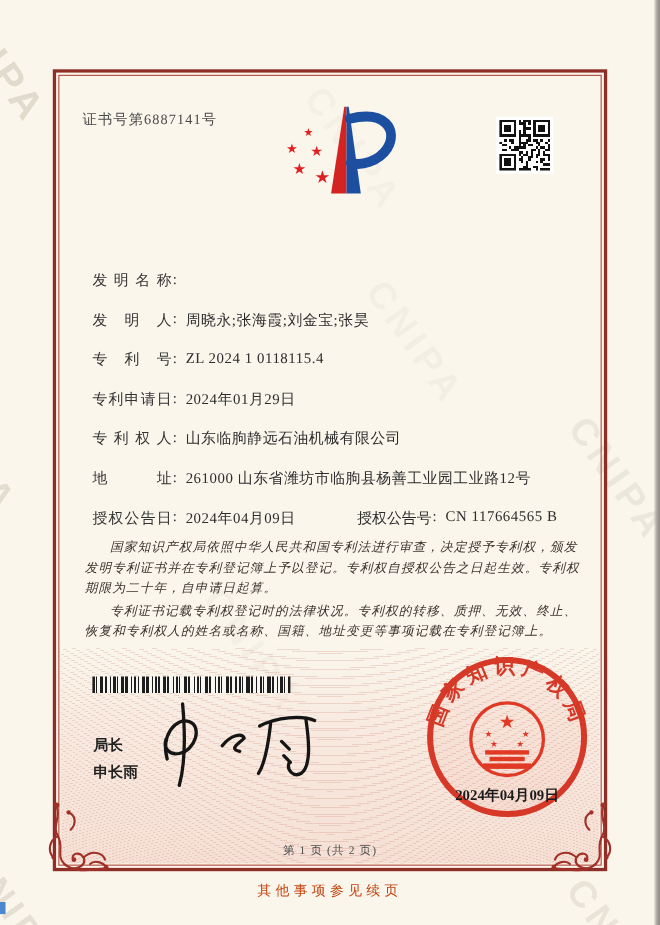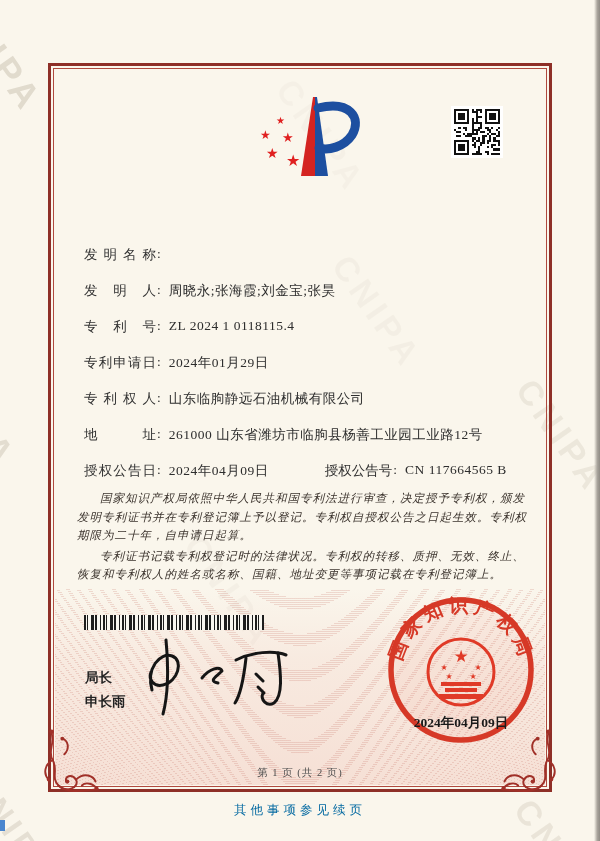--- a/index.html
+++ b/index.html
@@ -94,21 +94,21 @@
   }
   .signature-svg { position:absolute; left:132px; top:632px; z-index:5; }
   .seal { position:absolute; left:384px; top:596px; z-index:6; }
 
   .page-indicator {
     position:absolute; left:0; top:766px; width:100%; text-align:center;
     font-size:10.5px; color:#4e4e4e; letter-spacing:1px; z-index:4;
   }
   .continuation {
     position:absolute; left:0; top:802px; width:100%; text-align:center;
-    font-size:12.5px; color:#0369a1; letter-spacing:4px; z-index:4;
+    font-size:12.5px; color:#c2410c; letter-spacing:4px; z-index:4;
   }
   .corner-artifact {
     position:absolute; left:0; top:820px; width:5px; height:11px;
     background:#4b86cf; z-index:41;
   }
 </style>
 </head>
 <body>
 
 <div class="page">
@@ -151,20 +151,21 @@
       <g fill="#a03028">
         <circle cx="15" cy="7" r="2.4"></circle>
           <circle cx="31" cy="58" r="2.2"></circle>
         <circle cx="61" cy="65" r="2.2"></circle>
           <circle cx="12" cy="56" r="2"></circle>
         <circle cx="26" cy="14" r="2"></circle>
       </g>
     </svg>
   </div>
 
+  <div class="cert-no">证书号第6887141号</div>
 
   <svg class="logo" width="118" height="90" viewBox="0 0 118 90">
     <polygon points="57,5 59,5 59,84 45,84" fill="#d42421"></polygon>
     <polygon points="59,5 61,5 72,84 59,84" fill="#1d4fa0"></polygon>
     <path d="M62,16 C94,8 106,26 96,43 C88,55 72,59 63,56" fill="none" stroke="#1d4fa0" stroke-width="9" stroke-linecap="round"></path>
     <text x="20" y="32" font-size="10" fill="#e02020">★</text>
     <text x="4" y="47" font-size="12" fill="#e02020">★</text>
     <text x="26" y="50" font-size="13" fill="#e02020">★</text>
     <text x="10" y="66" font-size="14" fill="#e02020">★</text>
     <text x="30" y="74" font-size="16" fill="#e02020">★</text>

